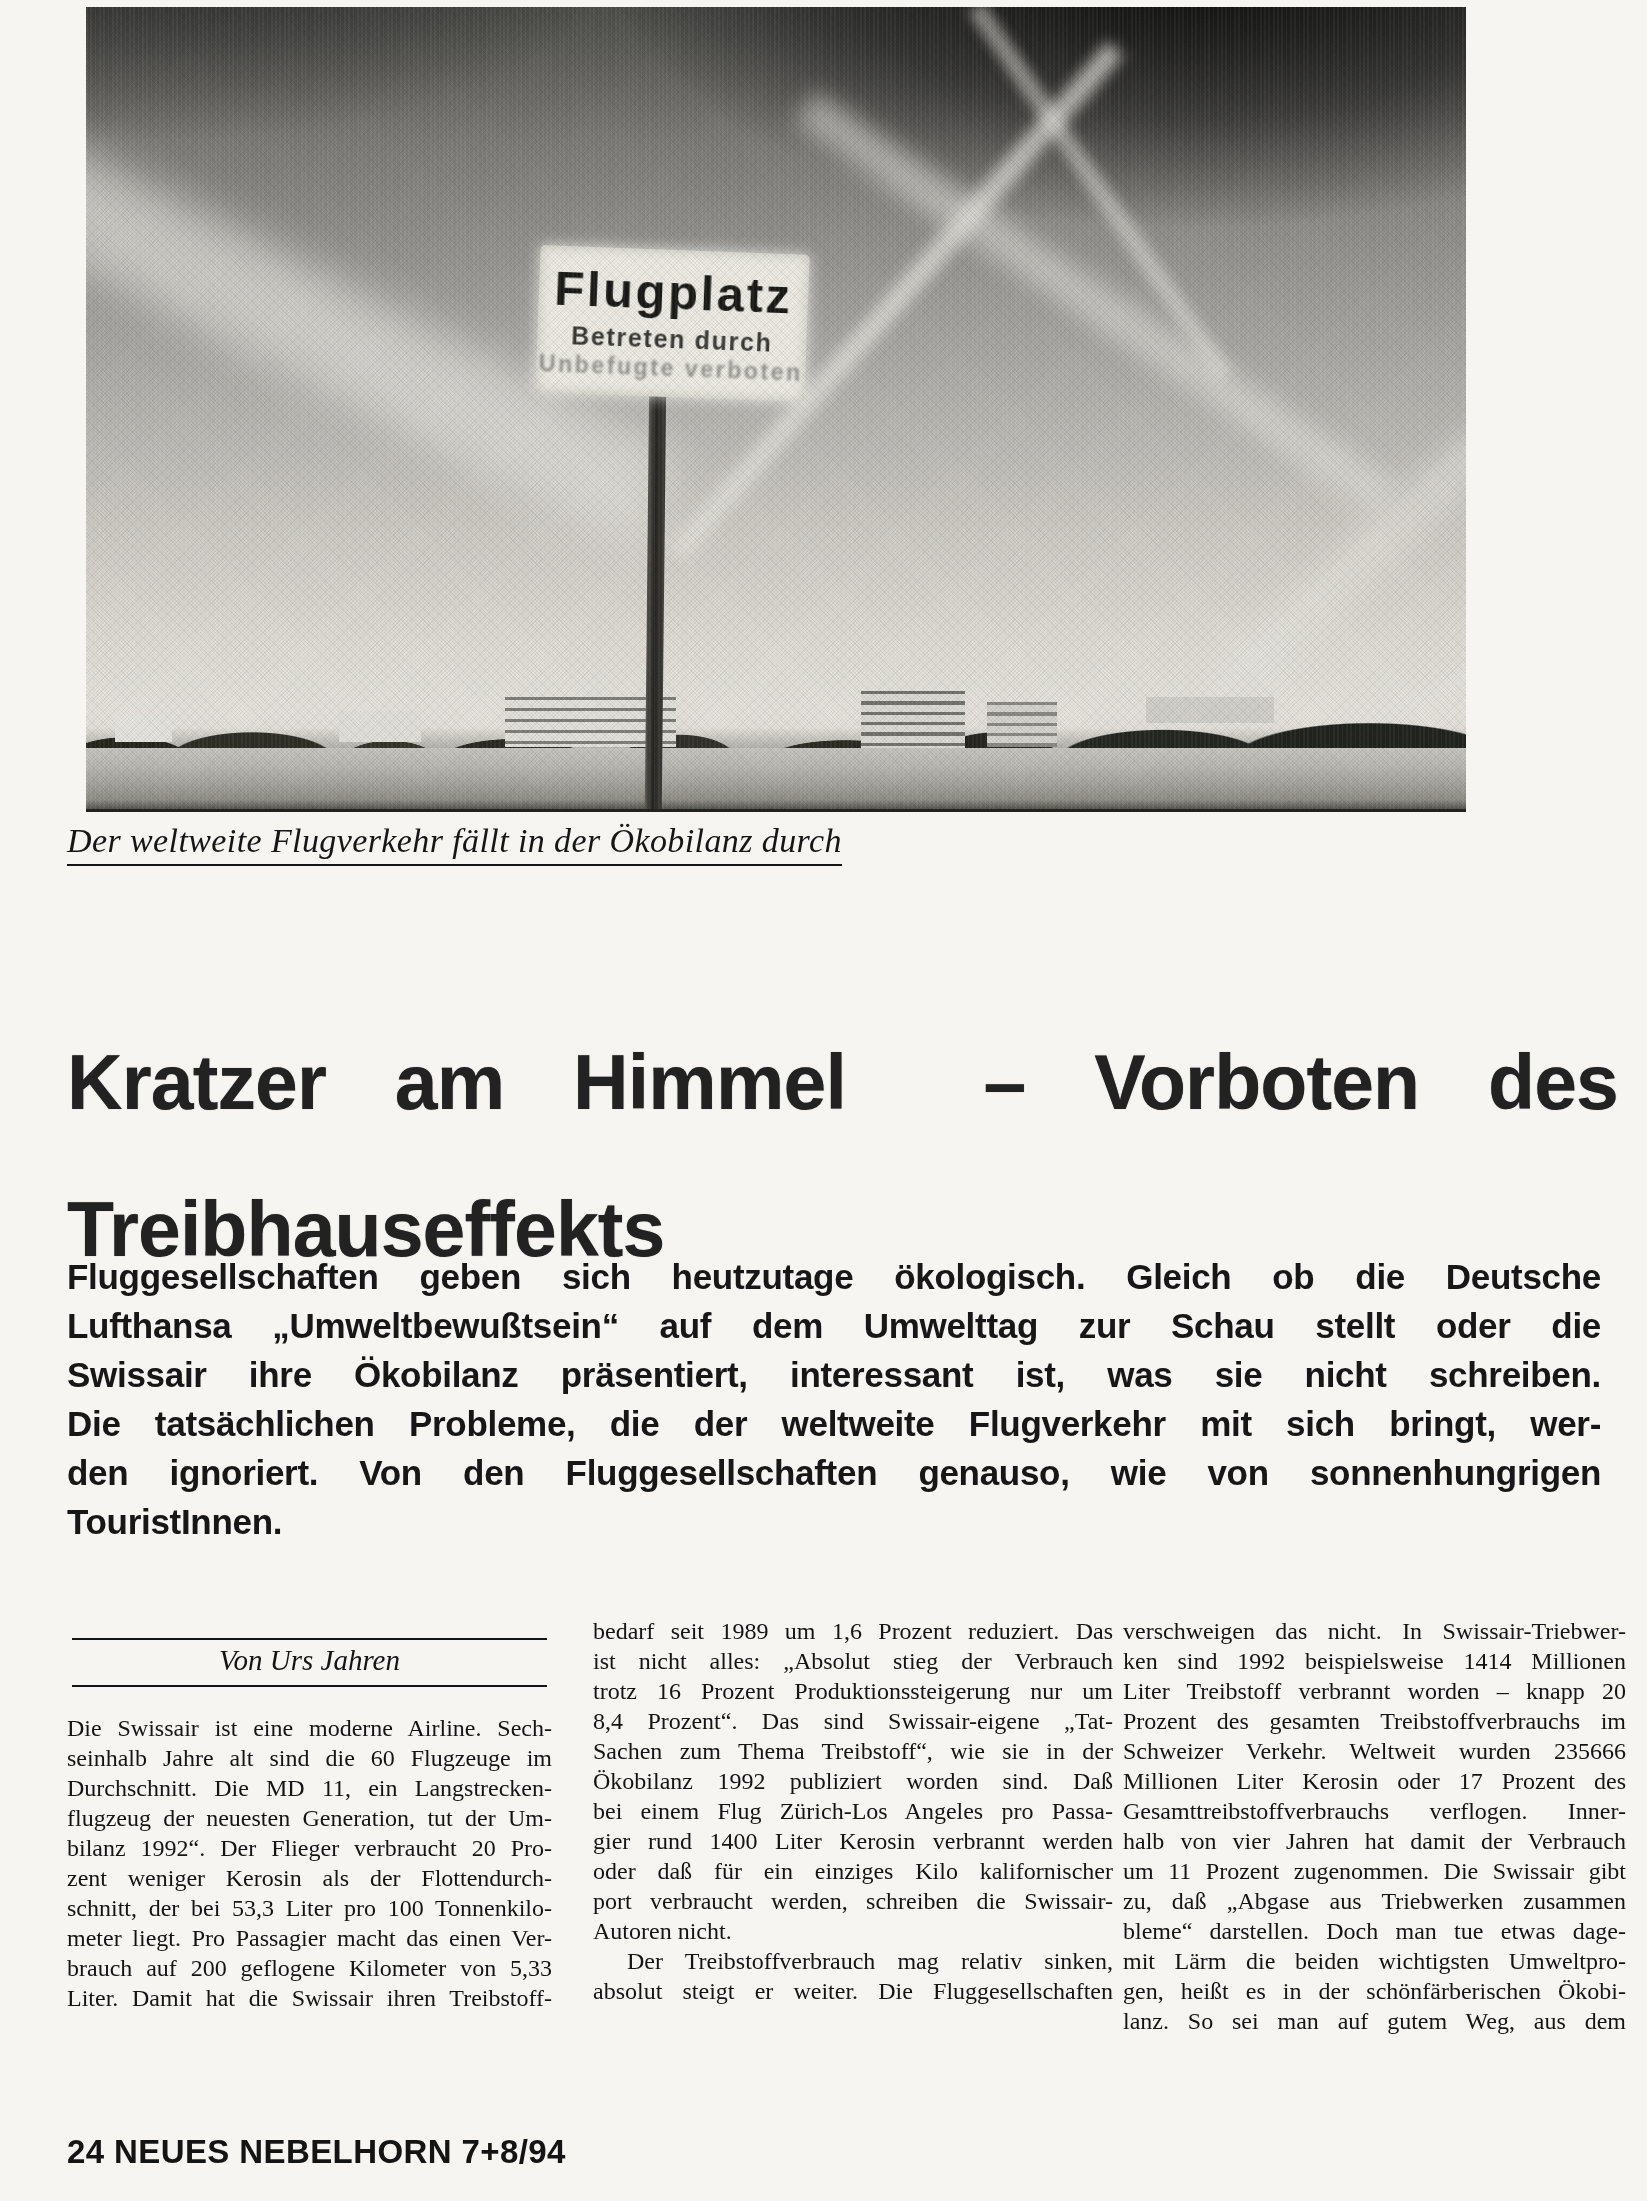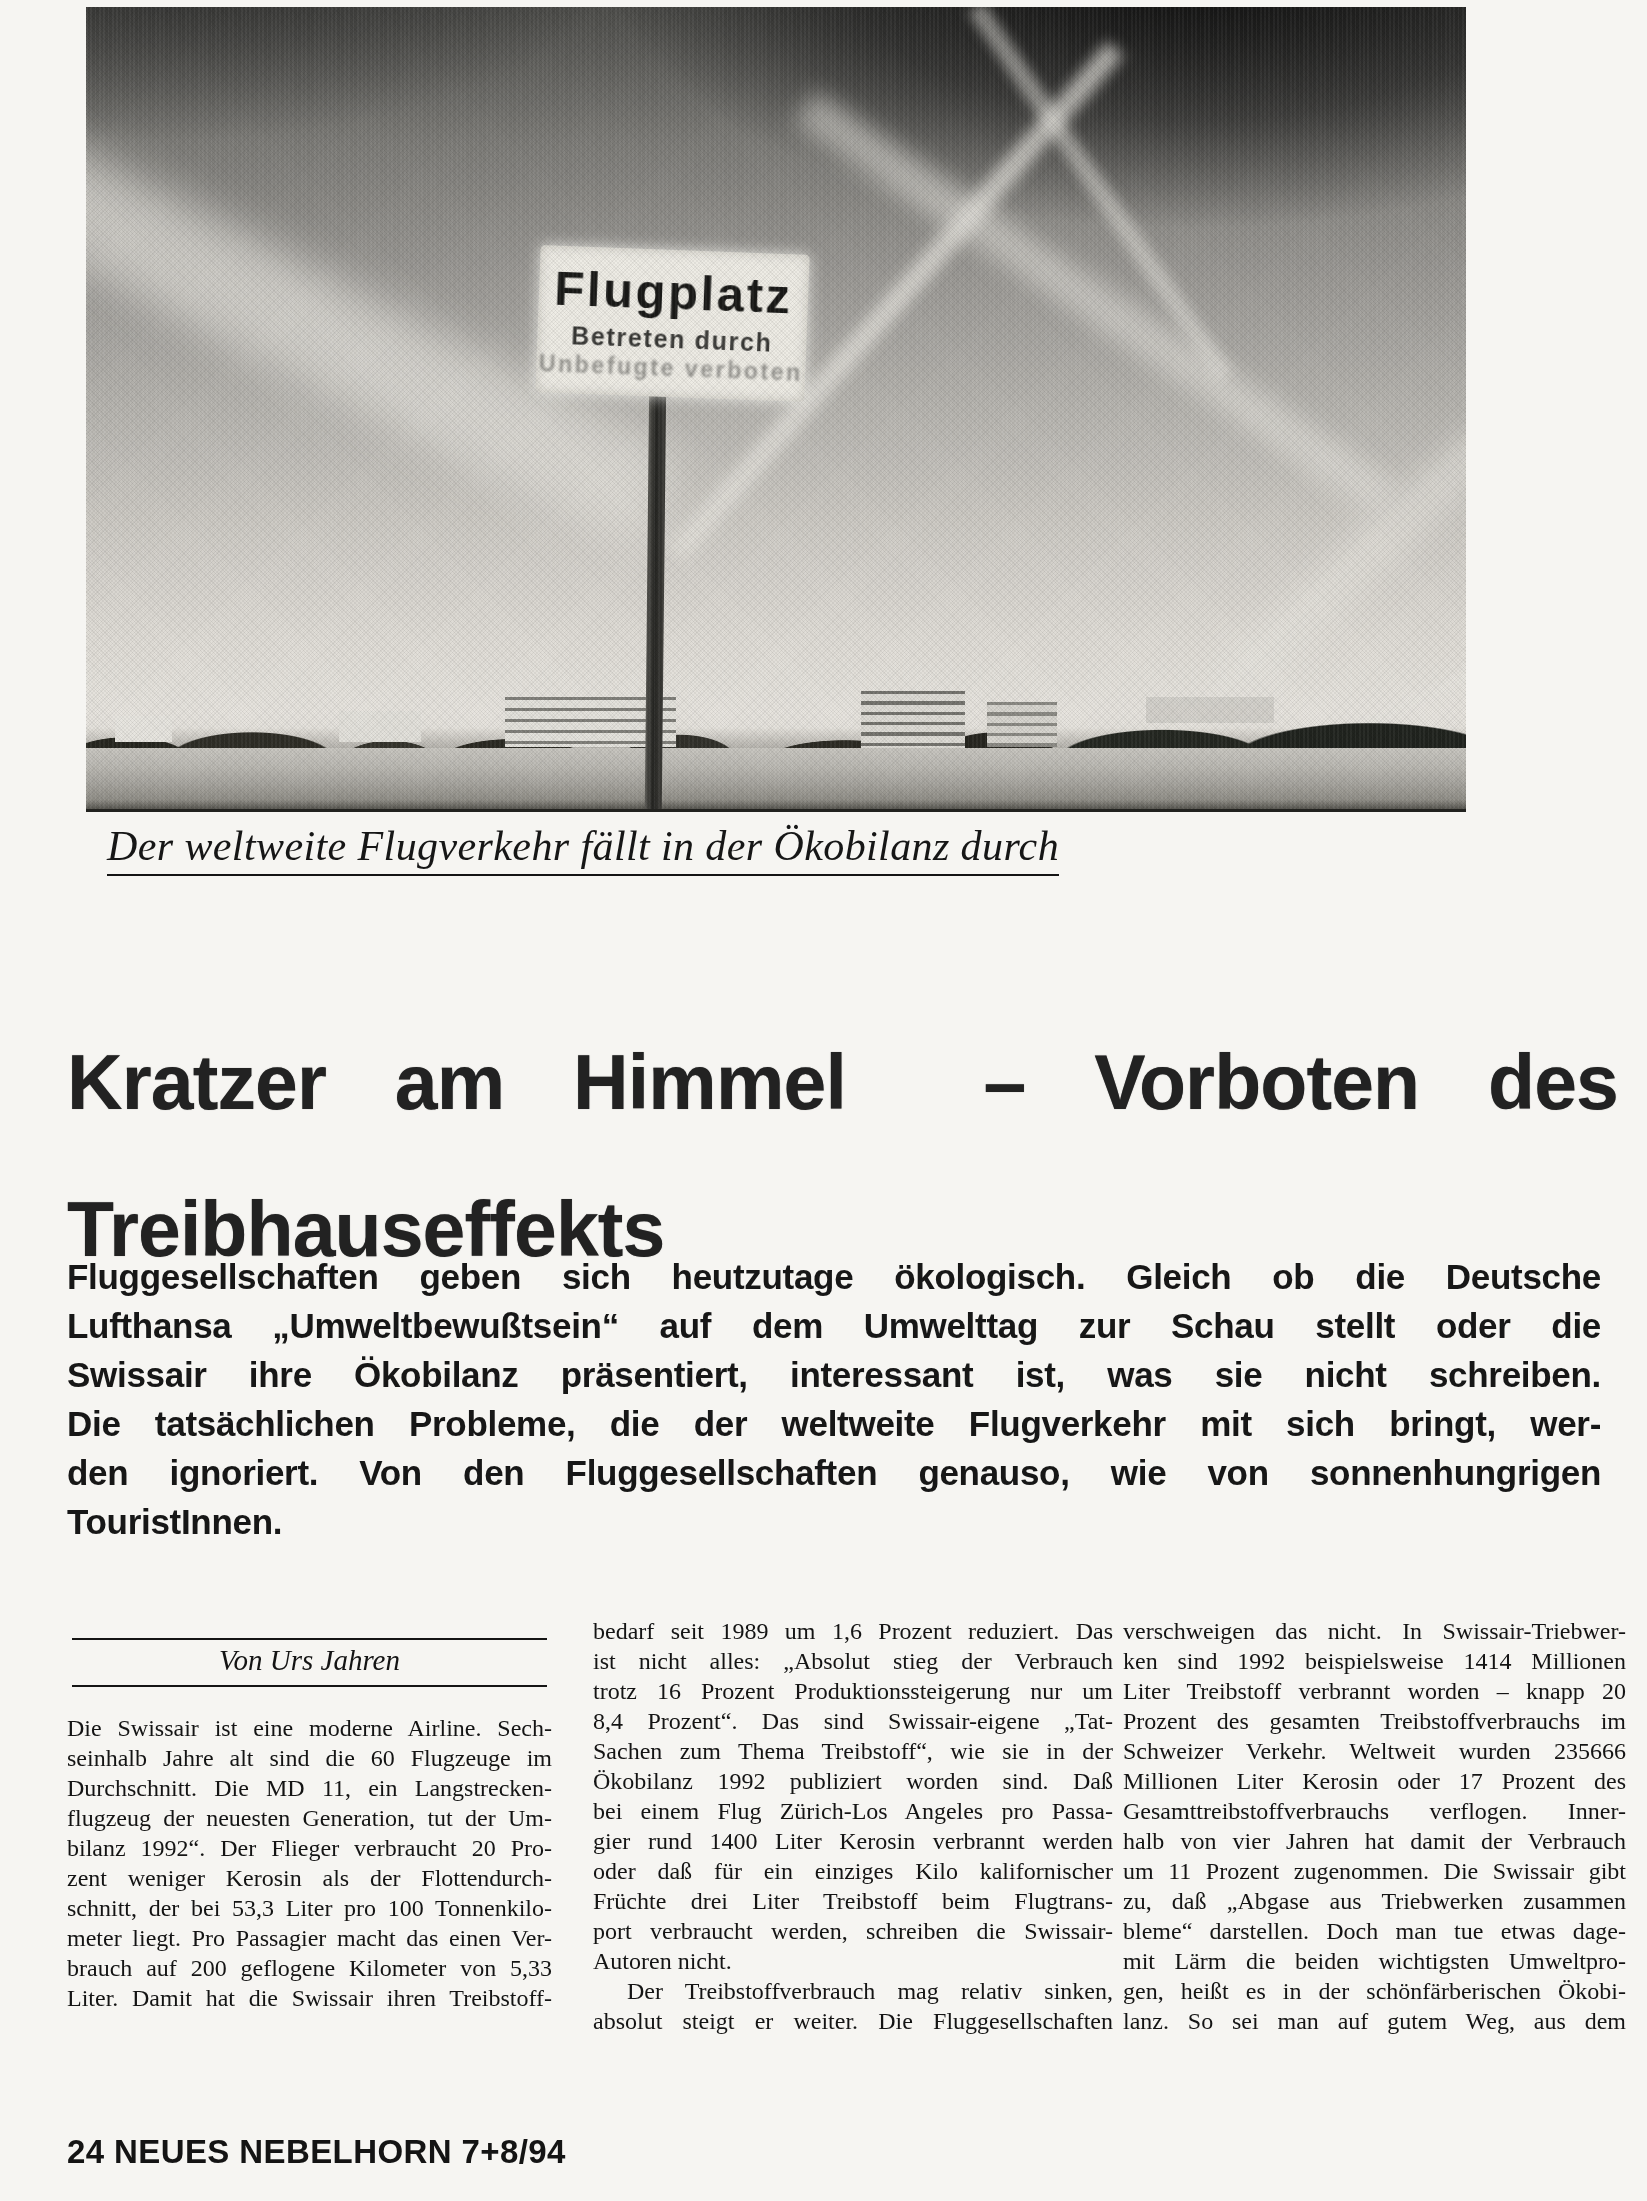--- a/index.html
+++ b/index.html
@@ -67,21 +67,21 @@
   .sign-l2{margin-top:5.1px;font-size:25px;font-weight:bold;letter-spacing:1.7px;opacity:.85;filter:blur(0.7px);}
   .sign-l3{margin-top:1.7px;font-size:23px;font-weight:bold;letter-spacing:2.6px;opacity:.42;filter:blur(1.1px);}
   .grain{
     position:absolute;inset:0;pointer-events:none;
     background:
       repeating-linear-gradient(45deg, rgba(0,0,0,.055) 0 0.9px, transparent 0.9px 2.6px),
       repeating-linear-gradient(-45deg, rgba(0,0,0,.05) 0 0.9px, transparent 0.9px 2.6px),
       repeating-linear-gradient(90deg, rgba(255,255,255,.05) 0 1.7px, transparent 1.7px 4.3px);
   }
   
-  .caption{position:absolute;left:67px;top:822px;font-style:italic;font-size:42px;letter-spacing:0.4px;margin-left:40px;}
+  .caption{position:absolute;left:67px;top:822px;font-style:italic;font-size:34px;letter-spacing:0.4px;}
   .caption span{display:inline-block;border-bottom:2.6px solid #141414;padding-bottom:4.3px;}
   .headline{
     position:absolute;left:67px;top:957px;width:1551px;
     font-family:"Liberation Sans","DejaVu Sans",sans-serif;
     font-weight:bold;font-size:77px;line-height:147px;letter-spacing:-0.9px;color:#222;
     text-shadow:0 0 0.9px rgba(60,60,60,.6);
   }
   .headline .line{text-align:justify;text-align-last:justify;white-space:pre-wrap;}
   .headline .line.last{text-align-last:left;}
   .intro{
@@ -185,21 +185,20 @@
         <div class="para">
           <div class="line">bedarf seit 1989 um 1,6 Prozent reduziert. Das</div>
           <div class="line">ist nicht alles: „Absolut stieg der Verbrauch</div>
           <div class="line">trotz 16 Prozent Produktionssteigerung nur um</div>
           <div class="line">8,4 Prozent“. Das sind Swissair-eigene „Tat-</div>
           <div class="line">Sachen zum Thema Treibstoff“, wie sie in der</div>
           <div class="line">Ökobilanz 1992 publiziert worden sind. Daß</div>
           <div class="line">bei einem Flug Zürich-Los Angeles pro Passa-</div>
           <div class="line">gier rund 1400 Liter Kerosin verbrannt werden</div>
           <div class="line">oder daß für ein einziges Kilo kalifornischer</div>
-          <div class="line">Früchte drei Liter Treibstoff beim Flugtrans-</div>
           <div class="line">port verbraucht werden, schreiben die Swissair-</div>
           <div class="line last">Autoren nicht.</div>
         </div>
         <div class="para">
           <div class="line indent">Der Treibstoffverbrauch mag relativ sinken,</div>
           <div class="line">absolut steigt er weiter. Die Fluggesellschaften</div>
         </div>
       </div>
   </div>
 

